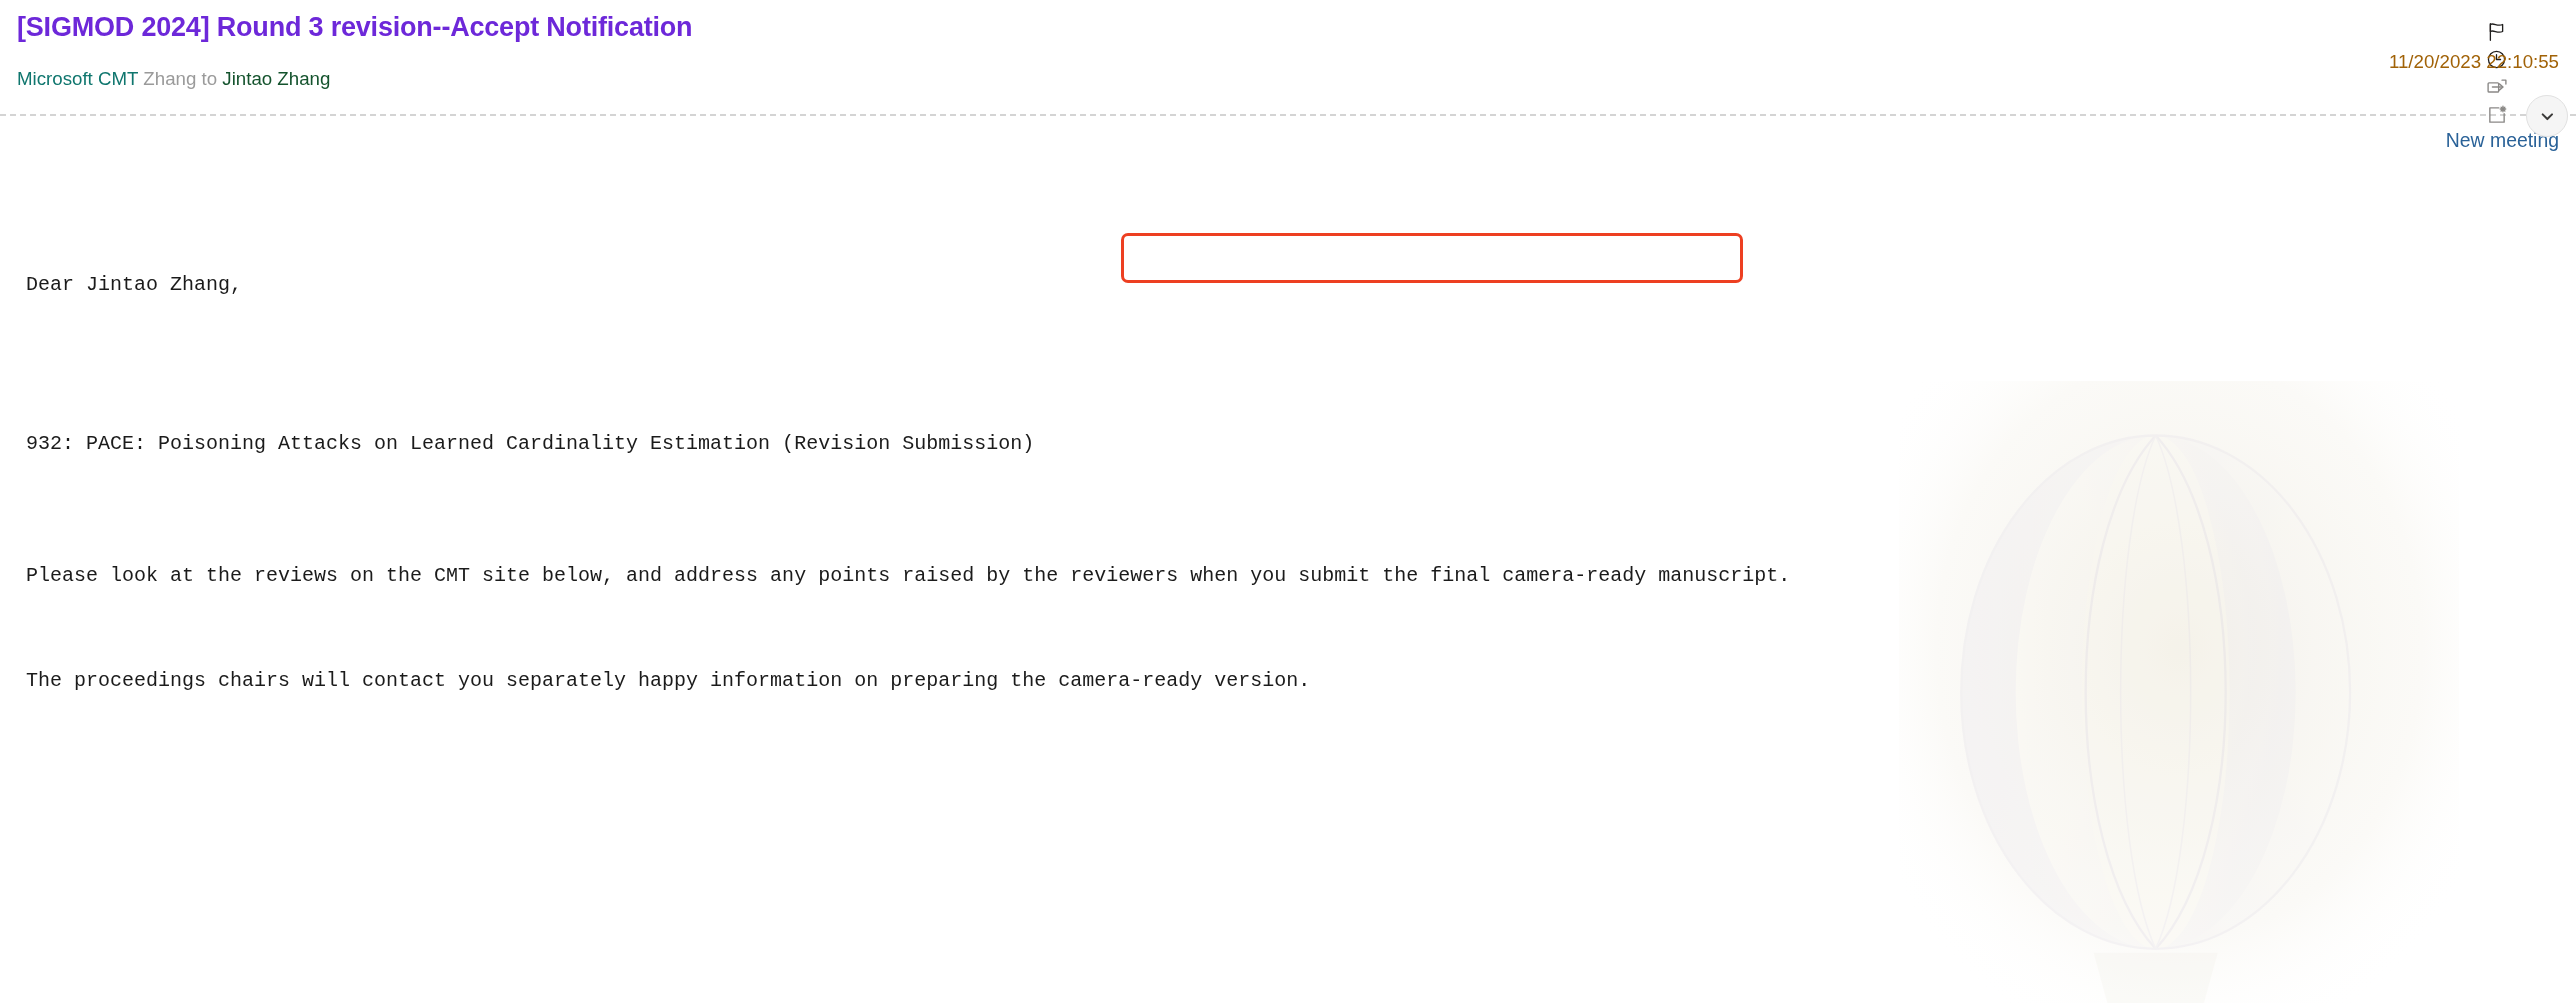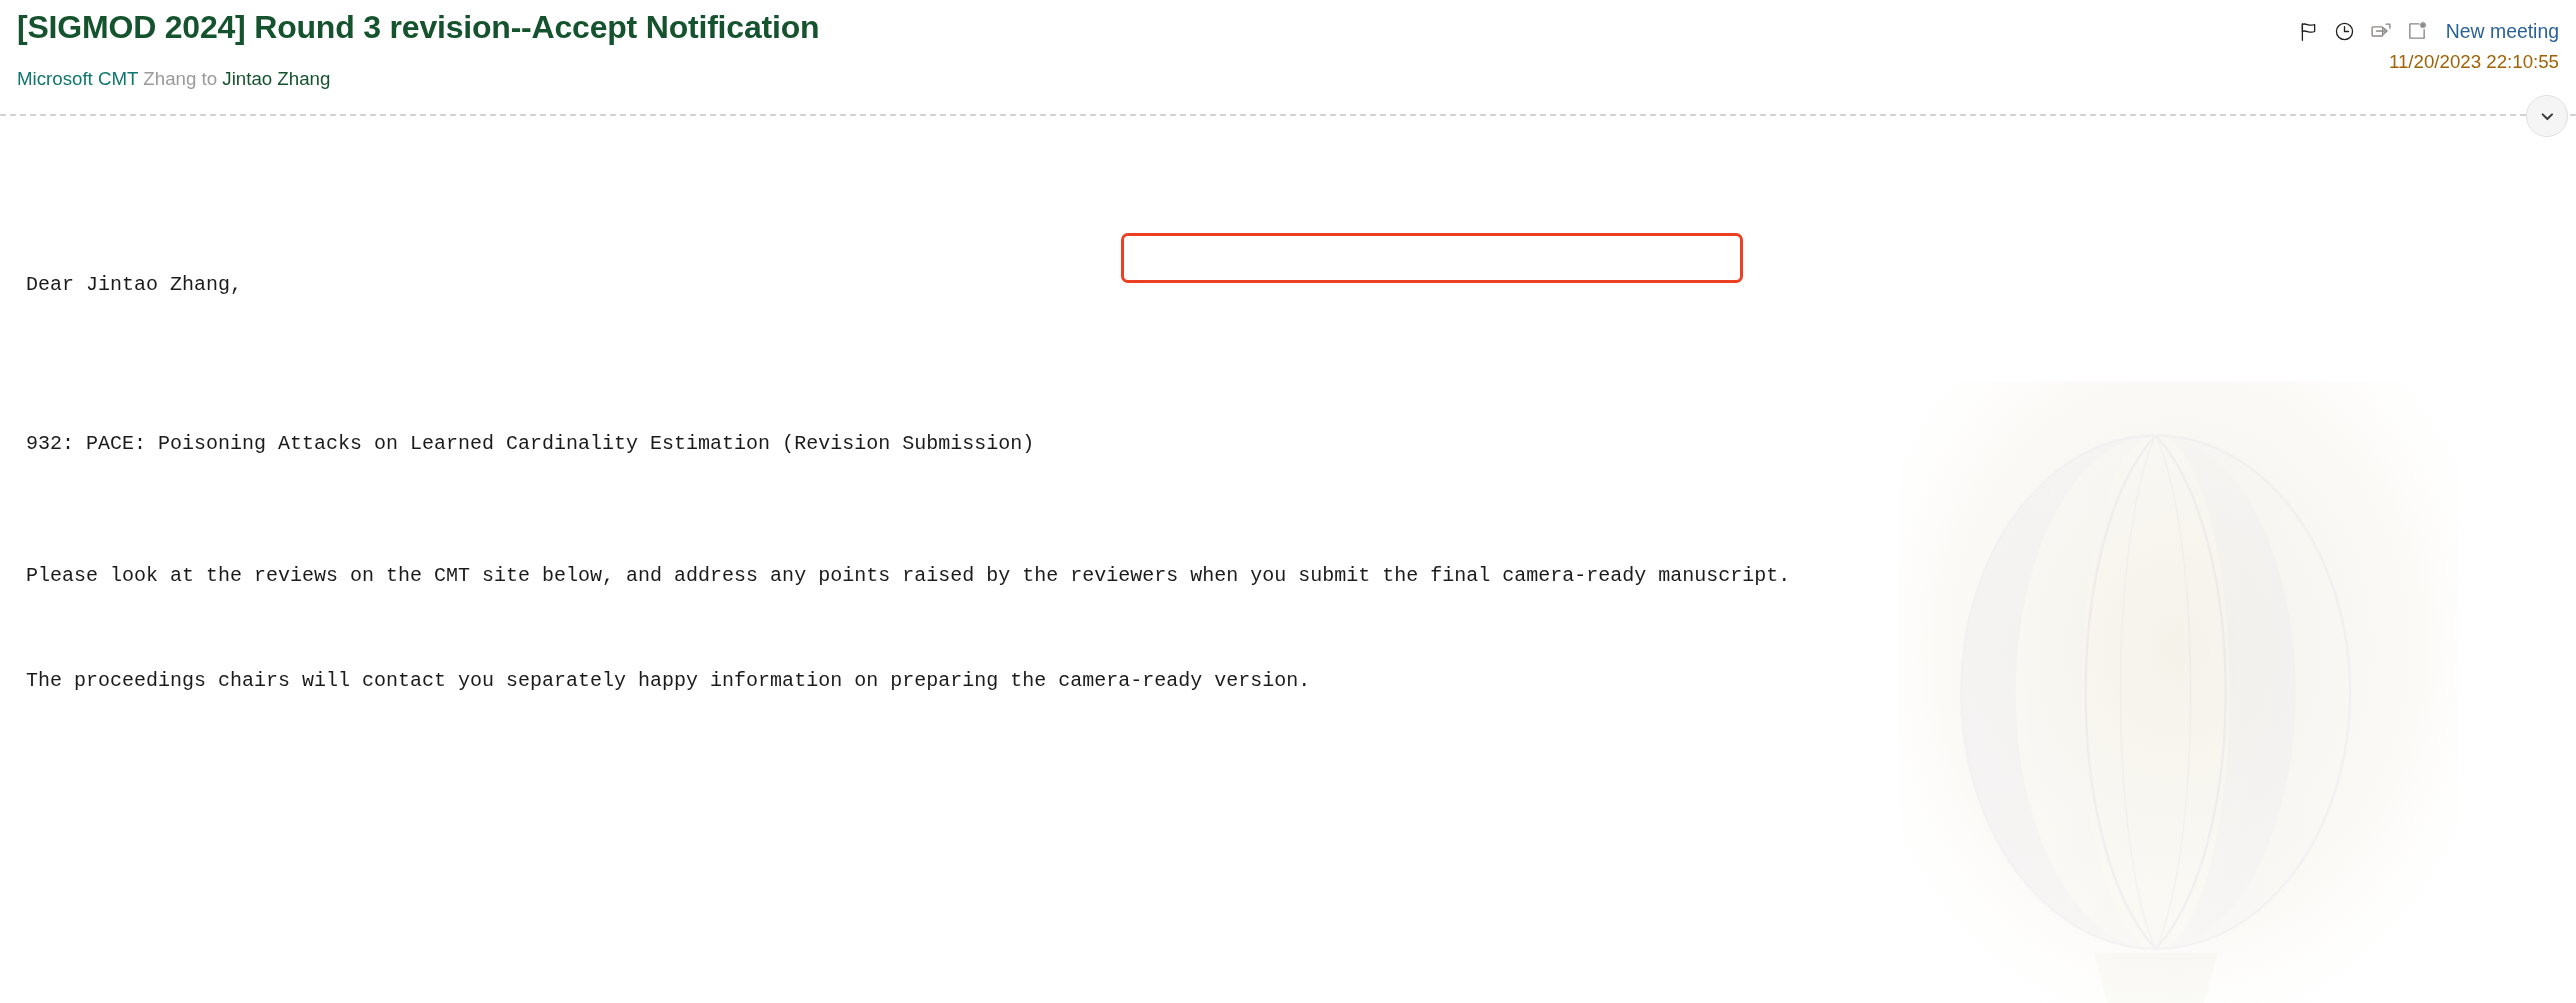--- a/index.html
+++ b/index.html
@@ -32,24 +32,24 @@
   
   #header {
     position: relative;
     z-index: 2;
     padding: 0;
   }
   #subject-line {
     position: absolute;
     left: 17px;
     top: 12.4px;
-    font-size: 32px;
+    font-size: 27px;
     line-height: 31px;
     font-weight: 700;
-    color: #14532d;
+    color: #6d28d9;
     letter-spacing: -0.2px;
     white-space: nowrap;
   }
   #meta-line {
     position: absolute;
     left: 17px;
     top: 68px;
     font-size: 18.7px;
     line-height: 22px;
     white-space: nowrap;
@@ -68,20 +68,21 @@
 
   
   #header-actions {
     position: absolute;
     right: 17px;
     top: 17px;
     display: flex;
     align-items: center;
     gap: 0px;
     z-index: 3;
+    flex-direction: column;
   }
   .hdr-icon {
     width: 36px;
     height: 28px;
     display: flex;
     align-items: center;
     justify-content: center;
     color: #201f1e;
   }
   .hdr-icon svg { display: block; }

